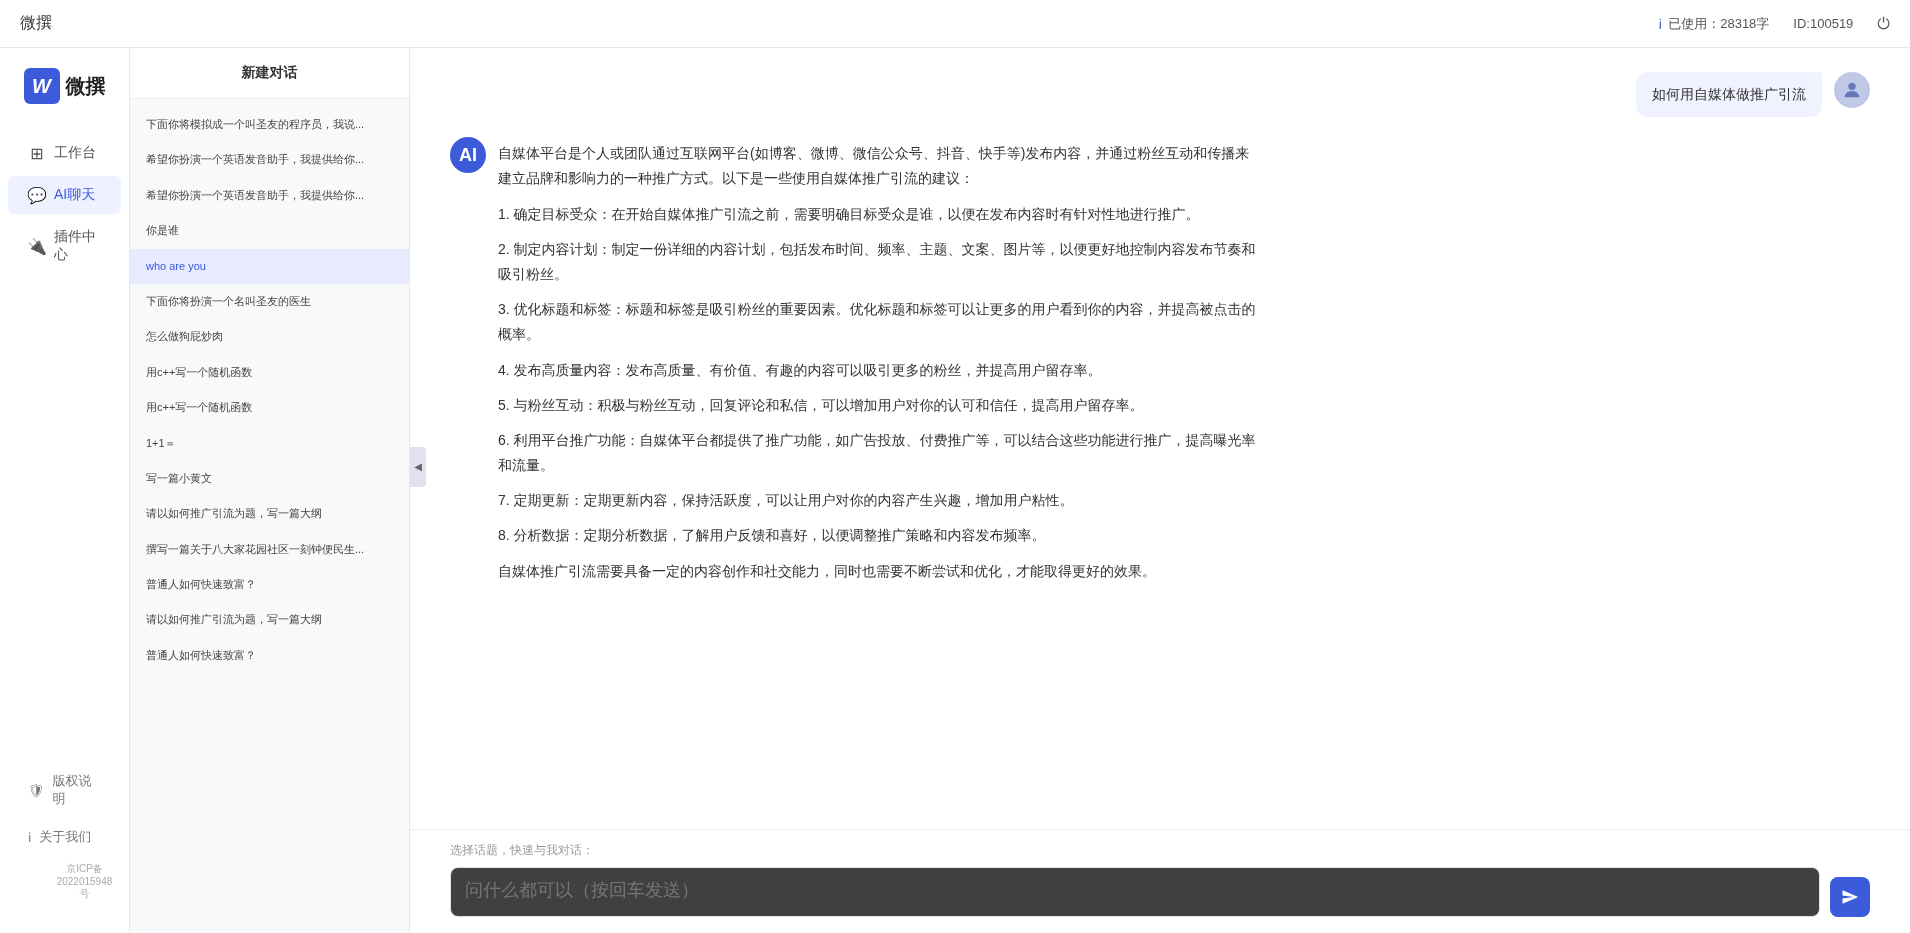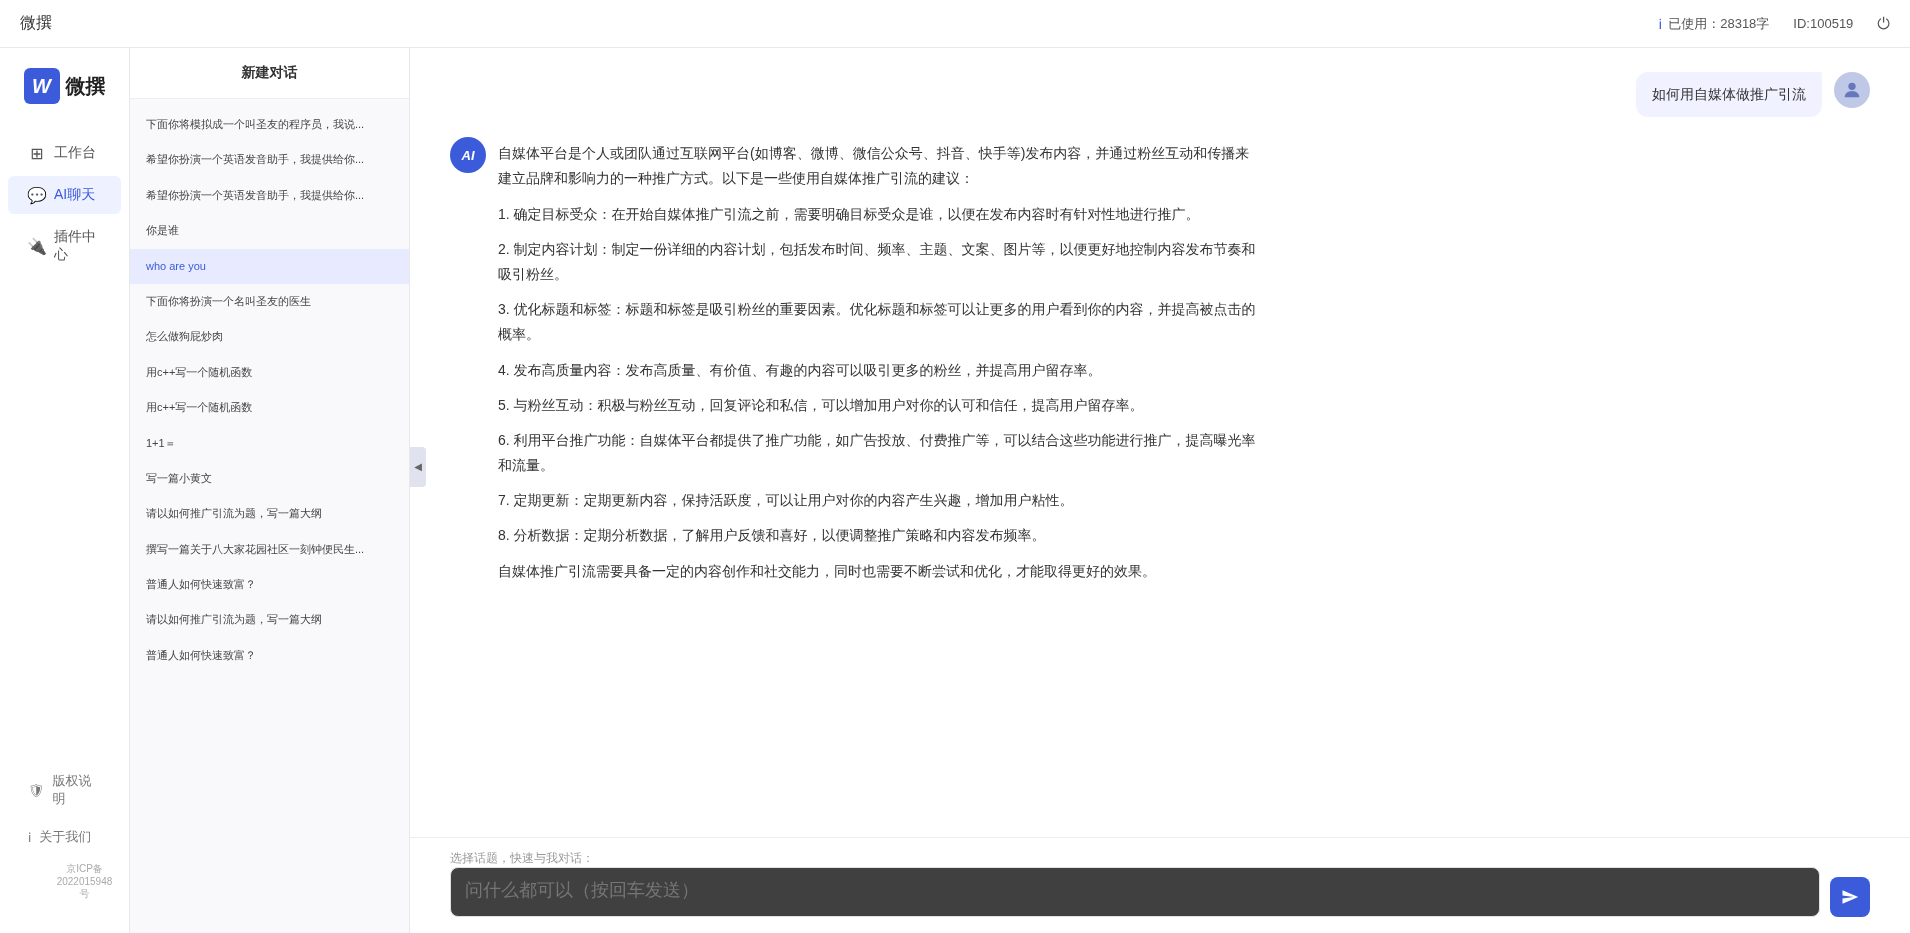--- a/index.html
+++ b/index.html
@@ -221,23 +221,22 @@
       font-weight: 700;
     }
     .avatar.user-avatar {
       background: #c0c8e8;
       color: #fff;
       overflow: hidden;
     }
     .avatar.ai-avatar {
       background: #3b5bdb;
       color: #fff;
-      font-size: 13px;
+      font-size: 18px;
       font-weight: 900;
-      font-style: italic;
     }
     .message-bubble {
       max-width: 760px;
       font-size: 14px;
       line-height: 1.8;
       color: #333;
     }
     .message-bubble.user-bubble {
       background: #f0f2ff;
       border-radius: 12px 2px 12px 12px;
@@ -252,20 +251,21 @@
 
     
     .chat-input-area {
       border-top: 1px solid #eee;
       padding: 12px 40px 16px;
       background: #fff;
     }
     .quick-topic {
       font-size: 12px;
       color: #999;
+      margin-bottom: 8px;
     }
     .input-row {
       display: flex;
       align-items: flex-end;
       gap: 10px;
     }
     .chat-textarea {
       flex: 1;
       border: 1px solid #e0e0e0;
       border-radius: 8px;

